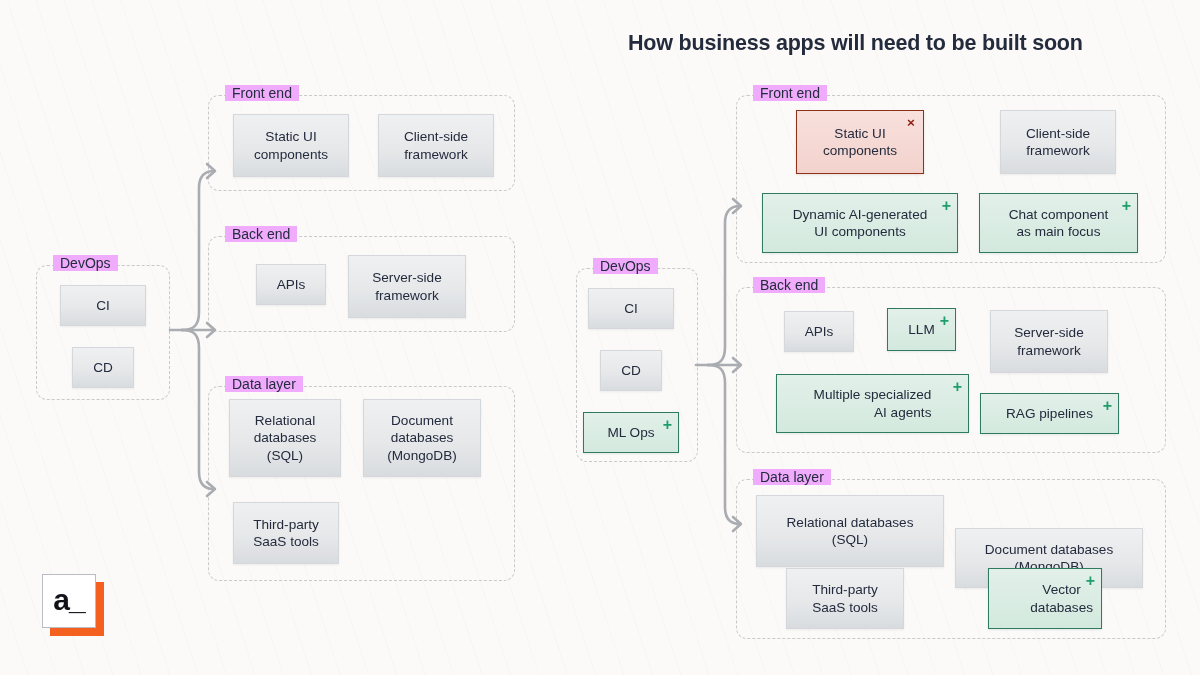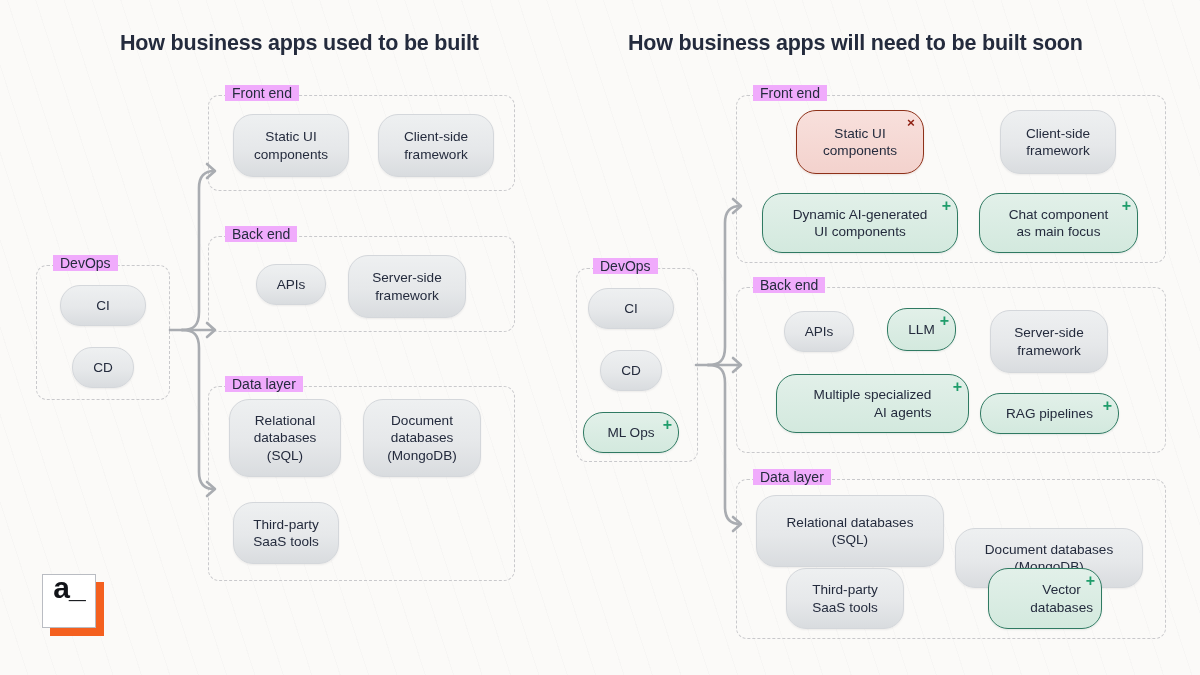--- a/index.html
+++ b/index.html
@@ -54,21 +54,21 @@
     padding: 0 7px;
     font-size: 14px;
     font-weight: normal;
     color: #242b3d;
     white-space: nowrap;
   }
 
   
   .node {
     position: absolute;
-    border-radius: 20px;
+    border-radius: 0;
     display: flex;
     align-items: center;
     justify-content: center;
     text-align: center;
     font-size: 13.6px;
     color: #242b3d;
     line-height: 1.28;
     padding: 4px 8px;
   }
   .node .txt { display: block; }
@@ -105,36 +105,35 @@
   
   #logo-wrap { position: absolute; left: 42px; top: 574px; width: 62px; height: 62px; }
   #logo-shadow {
     position: absolute; left: 8px; top: 8px;
     width: 54px; height: 54px; background: #f4601f;
   }
   #logo-card {
     position: absolute; left: 0; top: 0;
     width: 54px; height: 54px;
     background: #ffffff; border: 1px solid #b9bcc2;
-    display: flex; justify-content: center;
+    display: flex; align-items: center; justify-content: center;
   }
   #logo-text {
     font-family: "Liberation Sans", sans-serif;
     font-size: 30px; font-weight: bold; color: #111318;
     letter-spacing: -1px; line-height: 1; margin-top: -2px;
   }
 </style>
 </head>
 <body>
 
 <div id="bg-texture"></div>
 
 <div id="stage">
 
-  <div class="title" id="title-left">How business apps used to be built</div>
   <div class="title" id="title-right">How business apps will need to be built soon</div>
 
   <div class="group" style="left:36px; top:265px; width:134px; height:135px;">
     <div class="group-label">DevOps</div>
   </div>
   <div class="node gray" style="left:60px; top:285px; width:86px; height:41px;">
     <span class="txt"><span>CI</span></span>
   </div>
   <div class="node gray" style="left:72px; top:347px; width:62px; height:41px;">
     <span class="txt"><span>CD</span></span>

